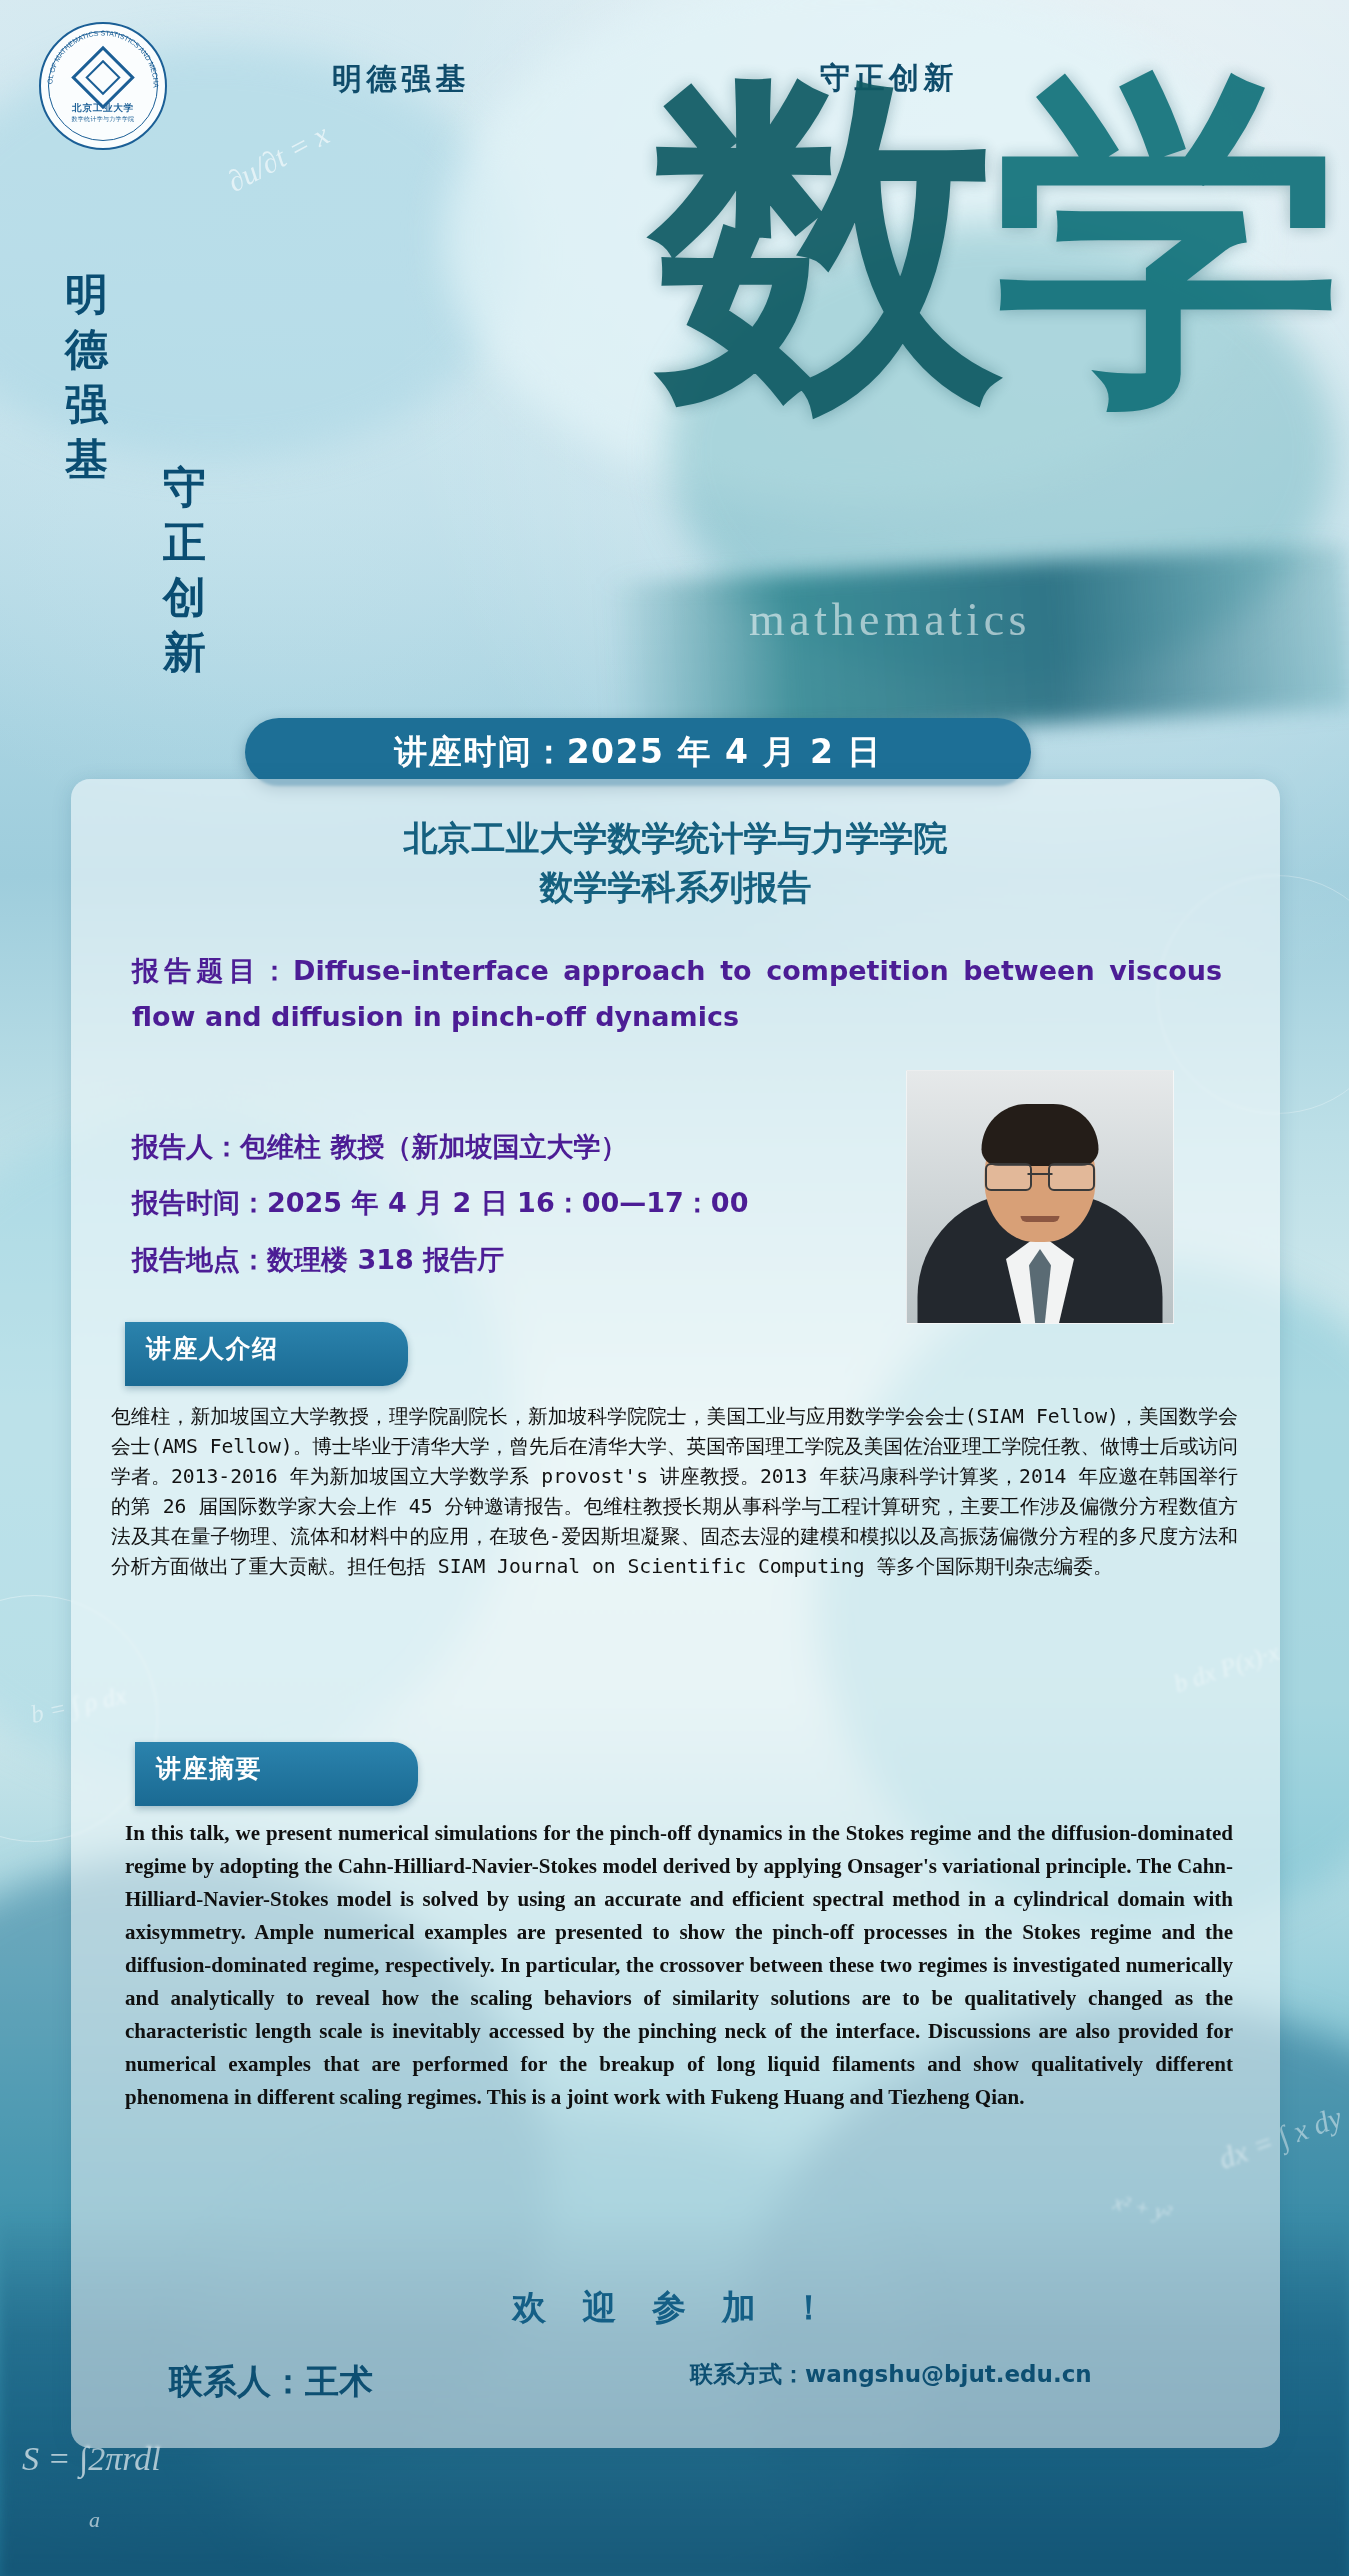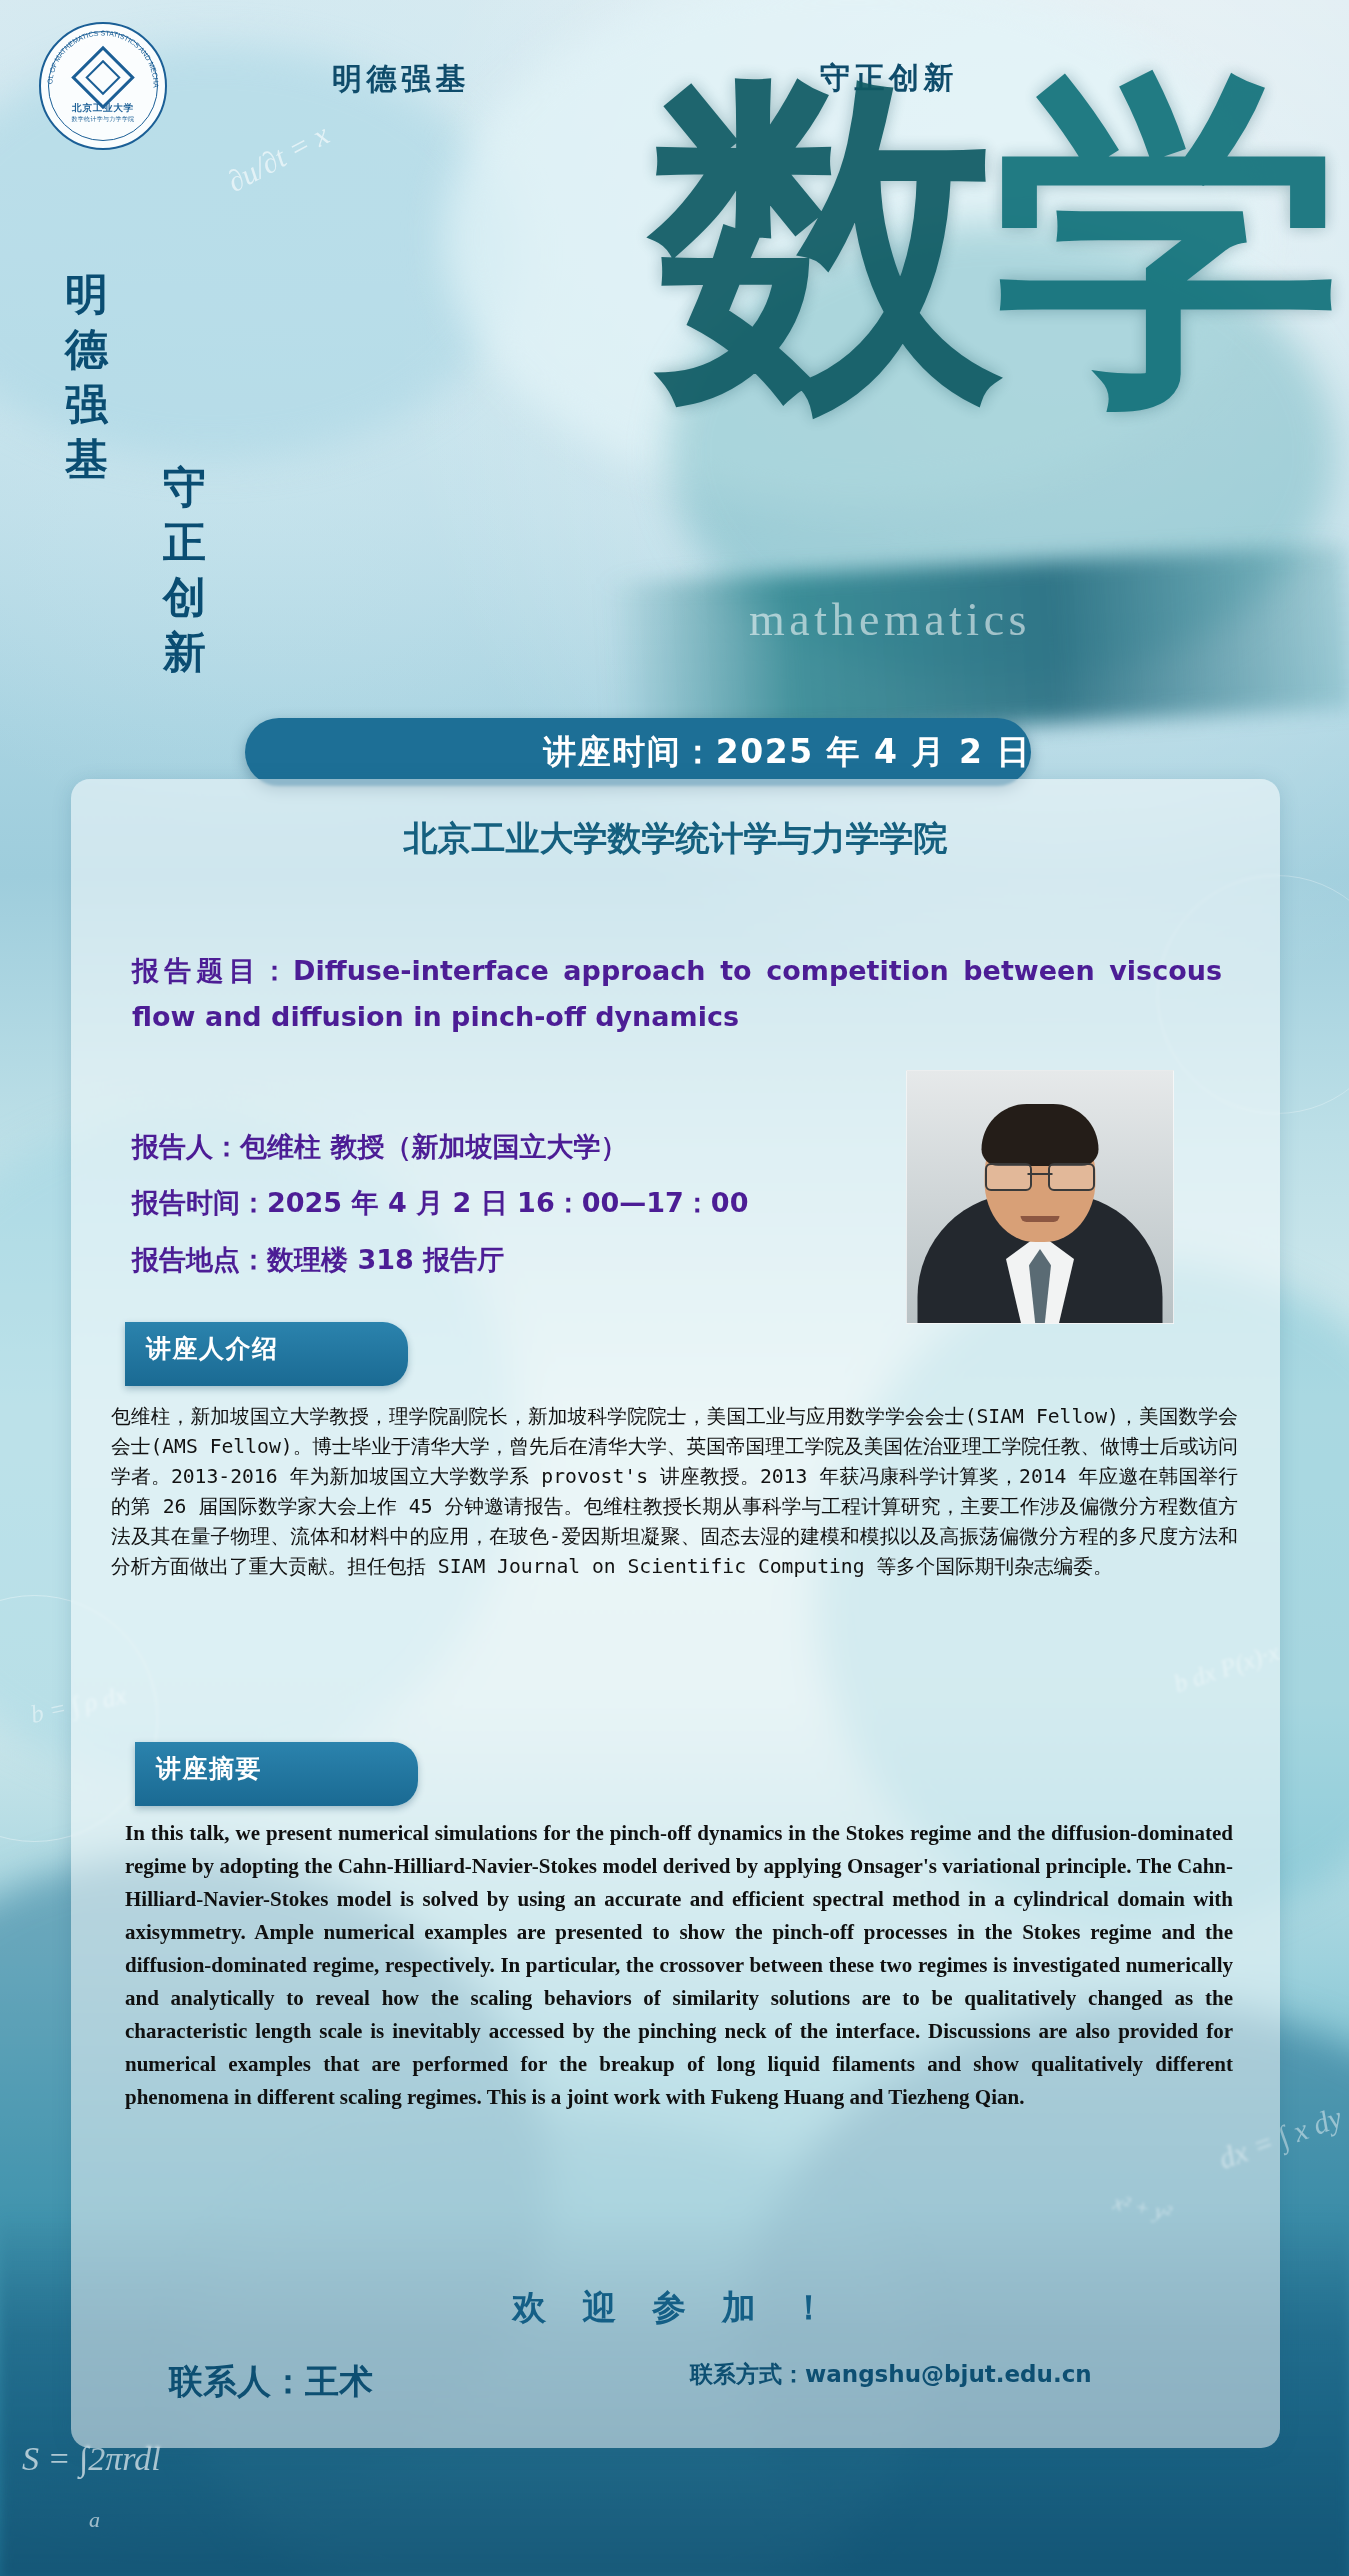--- a/index.html
+++ b/index.html
@@ -102,21 +102,21 @@
   .calli .s2{color:#11717a;}
   .calli-sub{
     position:absolute;left:749px;top:593px;font-size:46px;letter-spacing:4.5px;
     color:rgba(255,255,255,.55);font-family:"Liberation Serif",serif;
   }
 
   
   .date-pill{
     position:absolute;left:245px;top:718px;width:786px;height:68px;
     background:#1d6f96;border-radius:34px;
-    display:flex;align-items:center;justify-content:flex-end;
+    display:flex;align-items:center;justify-content:center;
     box-shadow:0 4.5px 13.4px rgba(10,60,90,.35);
   }
   .date-pill span{color:#fff;font-size:33px;font-weight:bold;letter-spacing:1.5px;font-family:"DejaVu Sans",sans-serif;}
 
   
   .panel{
     position:absolute;left:71px;top:779px;width:1209px;height:1669px;
     background:rgba(255,255,255,.50);
     border-radius:19px;
     box-shadow:0 3px 19px rgba(30,90,120,.18);
@@ -274,20 +274,21 @@
 <div class="calli-sub">mathematics</div>
 
 <div class="date-pill">
   <span>讲座时间：2025 年 4 月 2 日</span>
 </div>
 
 <div class="panel"></div>
 
 <div class="series-title">
   <div>北京工业大学数学统计学与力学学院</div>
+  <div>数学学科系列报告</div>
 </div>
 
 <div class="field talk-title">报告题目：Diffuse-interface approach to competition between viscous flow and diffusion in pinch-off dynamics</div>
 <div class="field speaker">报告人：包维柱 教授（新加坡国立大学）</div>
 <div class="field time">报告时间：2025 年 4 月 2 日 16：00—17：00</div>
 <div class="field place">报告地点：数理楼 318 报告厅</div>
 
 <div class="portrait">
   <div class="bgwall"></div>
   <div class="suit"></div>

